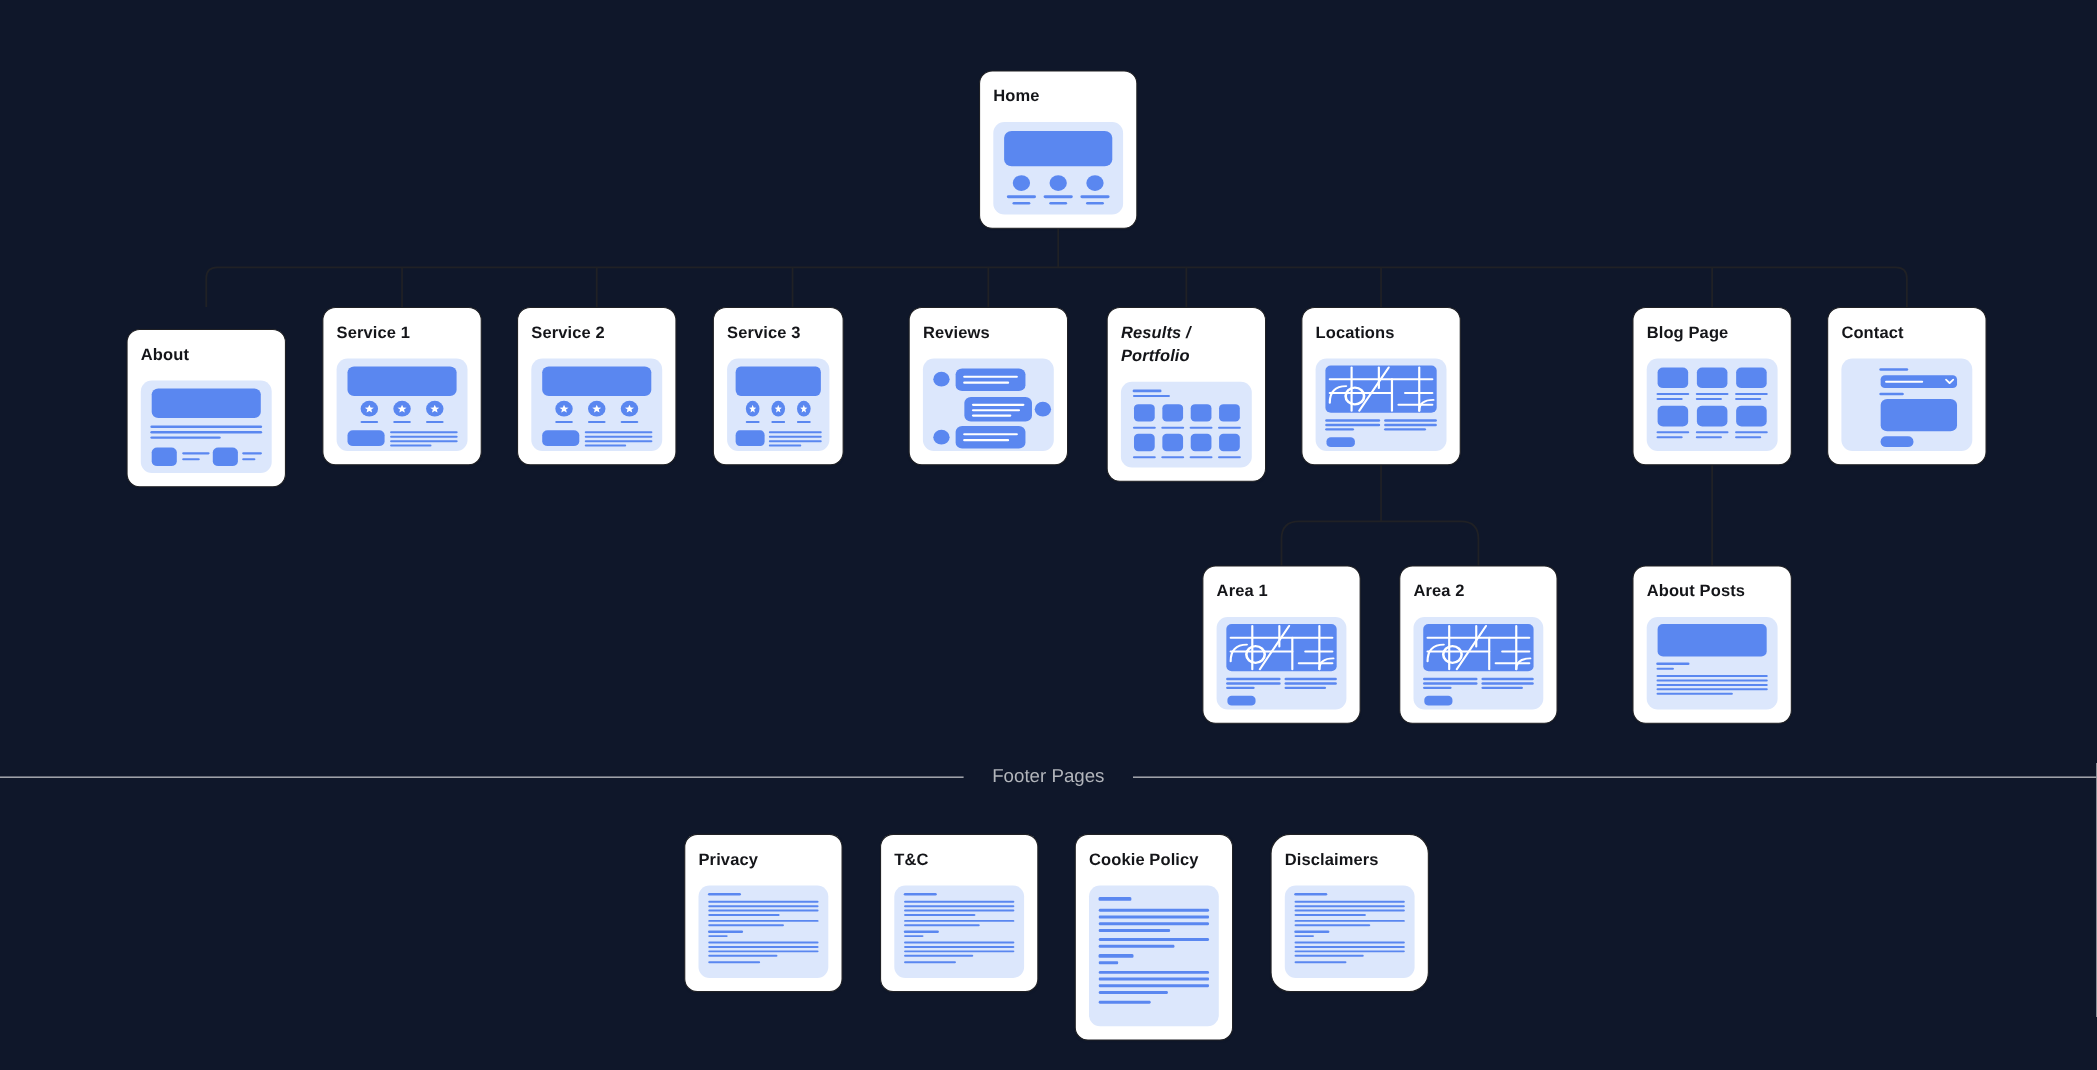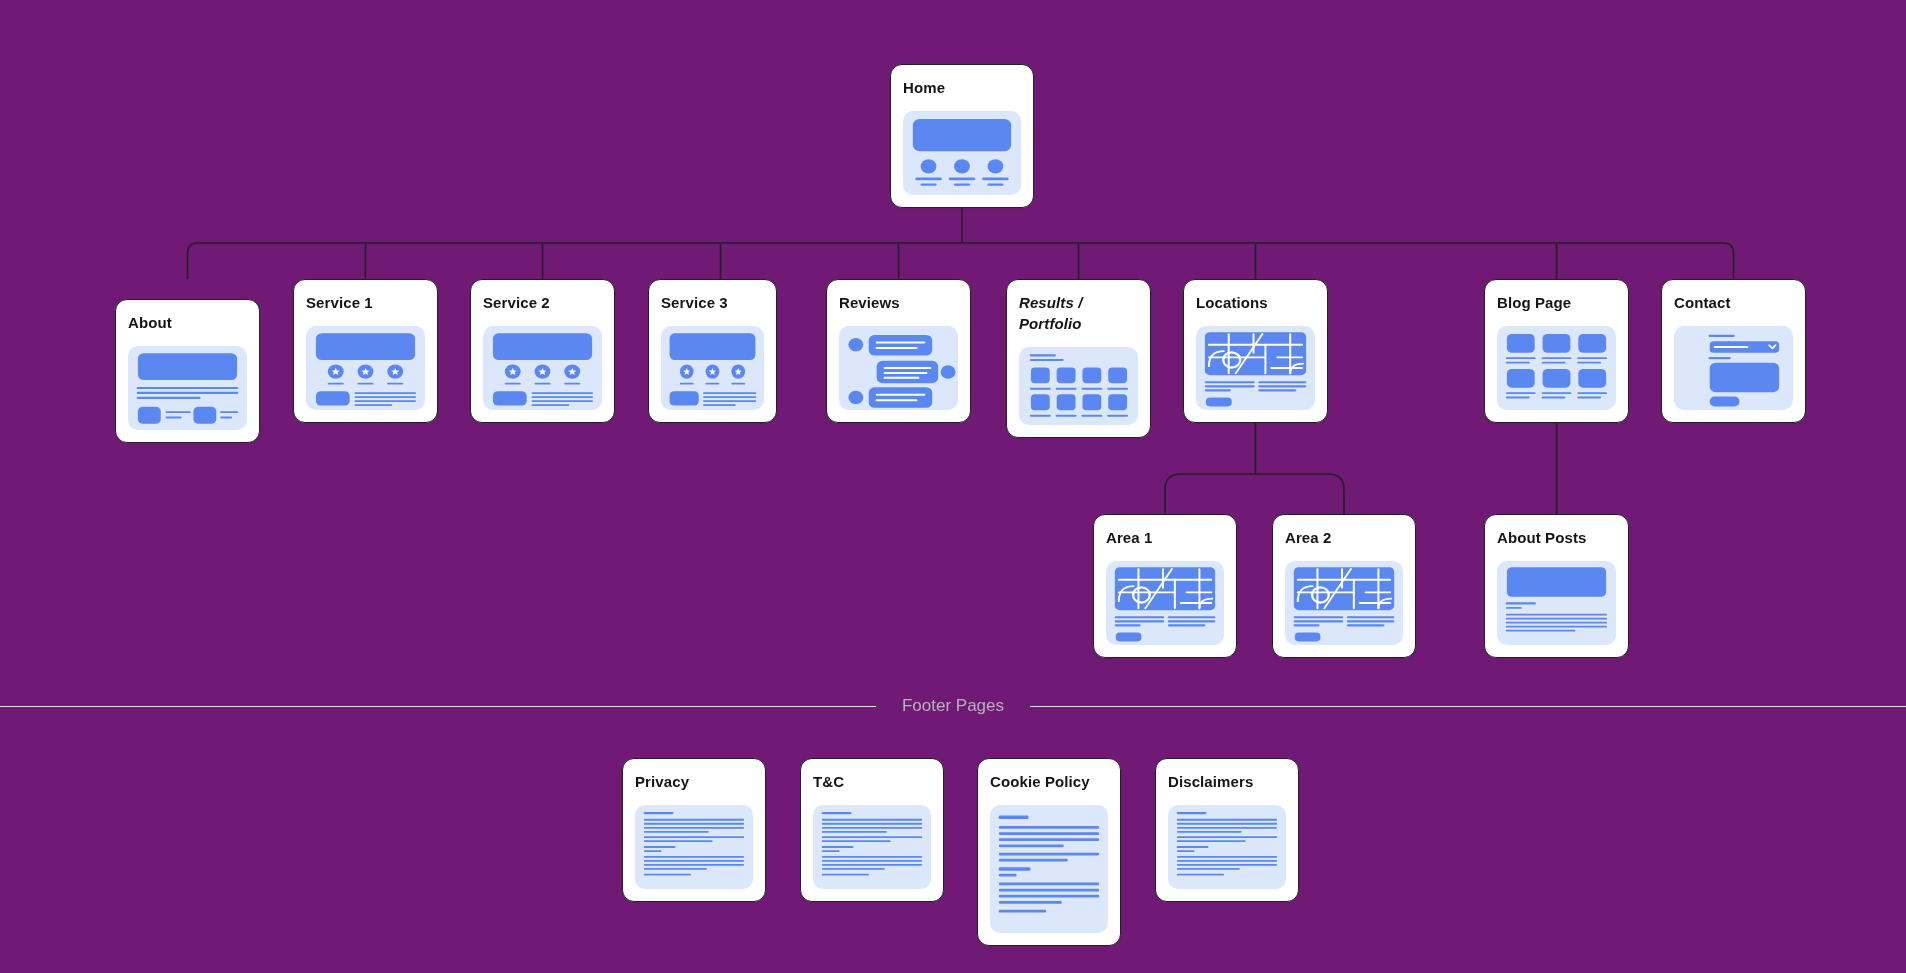--- a/index.html
+++ b/index.html
@@ -1,17 +1,17 @@
 <!DOCTYPE html>
 <html><head>
 <meta charset="utf-8">
 <style>
   html,body{margin:0;padding:0;background:#f2f2f2;}
   .canvas{
-    position:relative;width:1906px;height:973px;background:#701a75;
+    position:relative;width:1906px;height:973px;background:#0f172a;
     font-family:"Liberation Sans",sans-serif;overflow:hidden;
   }
   .connectors{position:absolute;left:0;top:0;width:100%;height:100%;pointer-events:none;}
   .node{
     position:absolute;background:#fff;border:1.6px solid #202125;border-radius:12px;
     box-sizing:border-box;display:flex;flex-direction:column;padding:12px;gap:13px;
     box-shadow:0 1px 2px rgba(0,0,0,0.04);
   }
   .node-label{
     font-size:15px;font-weight:700;color:#141519;line-height:21px;letter-spacing:.1px;
@@ -116,21 +116,21 @@
             <polygon points="90.00,46.90 91.12,49.76 94.18,49.94 91.81,51.89 92.59,54.86 90.00,53.20 87.41,54.86 88.19,51.89 85.82,49.94 88.88,49.76" fill="#ffffff"></polygon>
             <path d="M 83 64.5 H 97" stroke="#5a87f0" stroke-width="2.2" stroke-linecap="round" fill="none"></path>
             <rect x="10" y="73" width="34" height="16" rx="5" fill="#5a87f0"></rect>
             <path d="M 50 75 H 110" stroke="#5a87f0" stroke-width="2" stroke-linecap="round" fill="none"></path>
             <path d="M 50 79.5 H 110" stroke="#5a87f0" stroke-width="2" stroke-linecap="round" fill="none"></path>
             <path d="M 50 84 H 110" stroke="#5a87f0" stroke-width="2" stroke-linecap="round" fill="none"></path>
             <path d="M 50 88.5 H 86" stroke="#5a87f0" stroke-width="2" stroke-linecap="round" fill="none"></path>
           </svg>
         </div>
   </div>
-      <div class="node" style="left: 648px; top: 279px; width: 129px; height: 144px;">
+      <div class="node" style="left: 648px; top: 279px; width: 119px; height: 144px;">
     <div class="node-label">Service 3</div>
     <div class="node-thumb">
           <svg viewBox="0 0 120 94" preserveAspectRatio="none">
             <rect x="10" y="8" width="100" height="30" rx="6" fill="#5a87f0"></rect>
             <circle cx="30" cy="51" r="8" fill="#5a87f0"></circle>
             <polygon points="30.00,46.90 31.12,49.76 34.18,49.94 31.81,51.89 32.59,54.86 30.00,53.20 27.41,54.86 28.19,51.89 25.82,49.94 28.88,49.76" fill="#ffffff"></polygon>
             <path d="M 23 64.5 H 37" stroke="#5a87f0" stroke-width="2.2" stroke-linecap="round" fill="none"></path>
             <circle cx="60" cy="51" r="8" fill="#5a87f0"></circle>
             <polygon points="60.00,46.90 61.12,49.76 64.18,49.94 61.81,51.89 62.59,54.86 60.00,53.20 57.41,54.86 58.19,51.89 55.82,49.94 58.88,49.76" fill="#ffffff"></polygon>
             <path d="M 53 64.5 H 67" stroke="#5a87f0" stroke-width="2.2" stroke-linecap="round" fill="none"></path>
@@ -387,21 +387,21 @@
             <path d="M 10 47 H 40" stroke="#5a87f0" stroke-width="2.5" stroke-linecap="round" fill="none"></path>
             <path d="M 10 51.5 H 26" stroke="#5a87f0" stroke-width="2" stroke-linecap="round" fill="none"></path>
             <path d="M 10 58 H 110" stroke="#5a87f0" stroke-width="2" stroke-linecap="round" fill="none"></path>
             <path d="M 10 62.5 H 110" stroke="#5a87f0" stroke-width="2" stroke-linecap="round" fill="none"></path>
             <path d="M 10 67 H 110" stroke="#5a87f0" stroke-width="2" stroke-linecap="round" fill="none"></path>
             <path d="M 10 71.5 H 72" stroke="#5a87f0" stroke-width="2" stroke-linecap="round" fill="none"></path>
             <path d="M 10 78 H 56" stroke="#5a87f0" stroke-width="2" stroke-linecap="round" fill="none"></path>
           </svg>
         </div>
   </div>
-      <div class="node" style="left: 1155px; top: 758px; width: 144px; height: 144px;">
+      <div class="node" style="left: 1155px; top: 758px; width: 144px; height: 144px; border-radius: 18px;">
     <div class="node-label">Disclaimers</div>
     <div class="node-thumb">
           <svg viewBox="0 0 120 94" preserveAspectRatio="none">
             <path d="M 10 9 H 38" stroke="#5a87f0" stroke-width="2.5" stroke-linecap="round" fill="none"></path>
             <path d="M 10 16.5 H 110" stroke="#5a87f0" stroke-width="2" stroke-linecap="round" fill="none"></path>
             <path d="M 10 21 H 110" stroke="#5a87f0" stroke-width="2" stroke-linecap="round" fill="none"></path>
             <path d="M 10 25.5 H 110" stroke="#5a87f0" stroke-width="2" stroke-linecap="round" fill="none"></path>
             <path d="M 10 30 H 74" stroke="#5a87f0" stroke-width="2" stroke-linecap="round" fill="none"></path>
             <path d="M 10 36 H 110" stroke="#5a87f0" stroke-width="2" stroke-linecap="round" fill="none"></path>
             <path d="M 10 40.5 H 78" stroke="#5a87f0" stroke-width="2" stroke-linecap="round" fill="none"></path>

